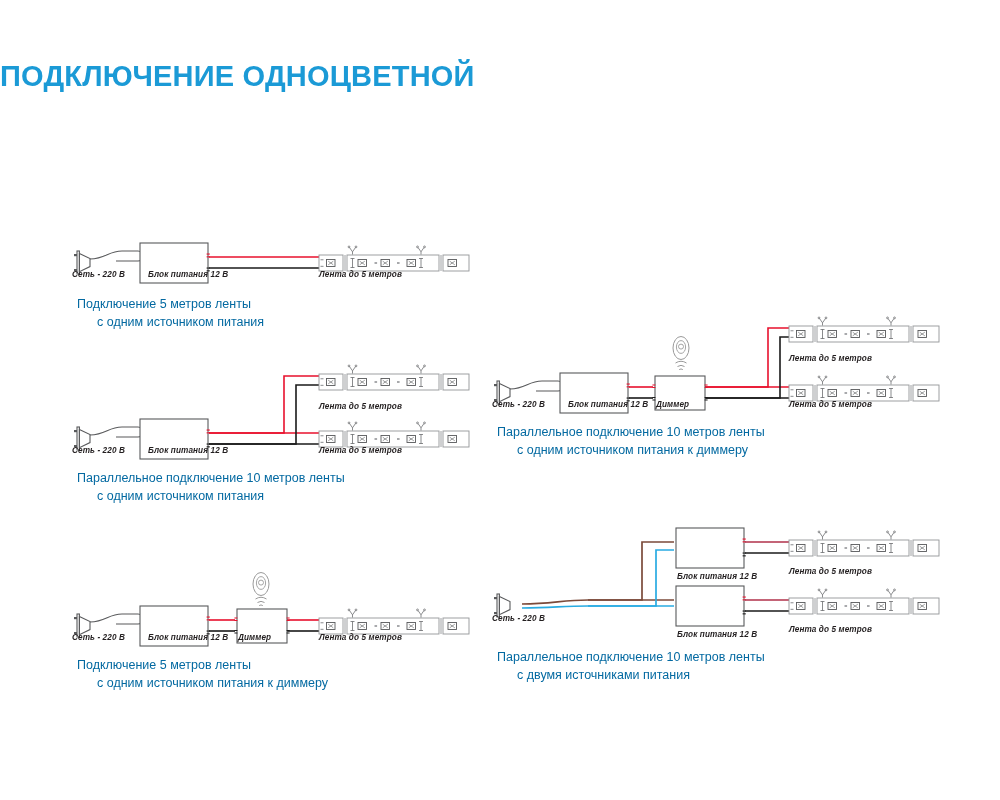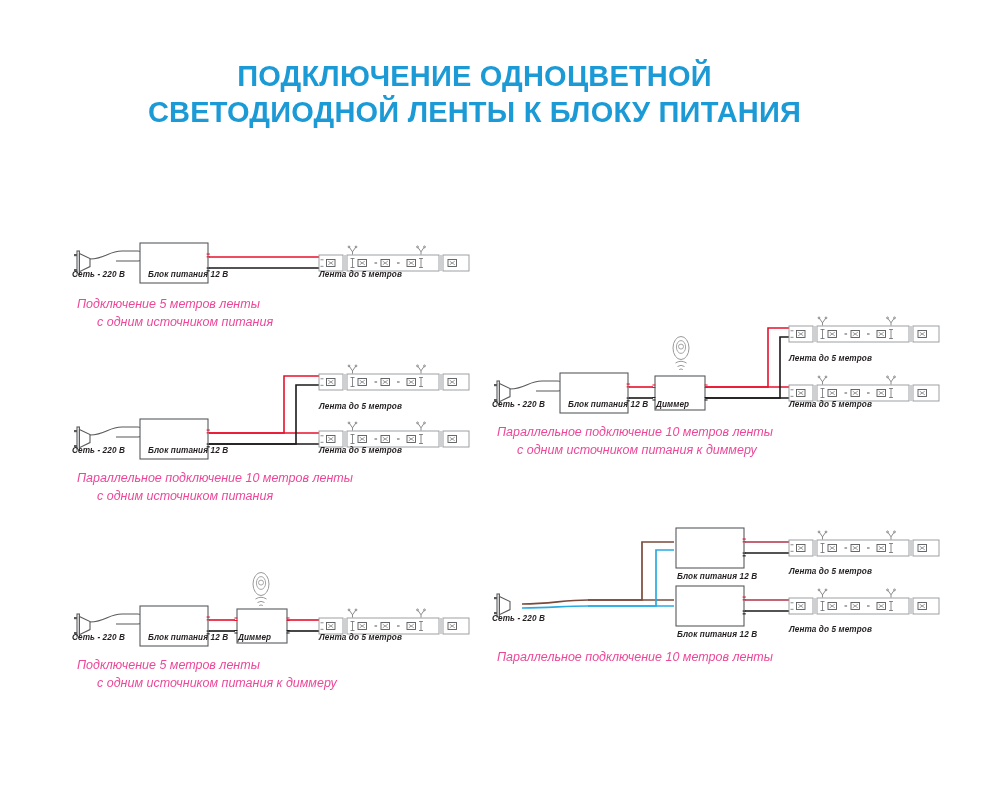--- a/index.html
+++ b/index.html
@@ -2,42 +2,41 @@
 <html><head>
 <meta charset="utf-8">
 <style>
   html,body{margin:0;padding:0;}
   body{
     width:1000px;height:800px;background:#ffffff;
     font-family:"Liberation Sans","DejaVu Sans",sans-serif;
     overflow:hidden;position:relative;
   }
   .title{
-    position:absolute;left:0;top:58px;width:949px;text-align:center;
+    position:absolute;left:0;top:58px;width:949px;text-align:left;
     color:#1b9ad6;font-weight:bold;font-size:29px;line-height:36px;
     letter-spacing:0.2px;
   }
   .title .l2{display:block;}
   .diagram{position:absolute;}
   .cap{
-    color:#ec4899;font-size:12.5px;line-height:18px;white-space:nowrap;font-style:italic;
+    color:#0369a1;font-size:12.5px;line-height:18px;white-space:nowrap;
   }
   .cap .l2{display:block;margin-left:20px;}
   .lbl{
     position:absolute;color:#231f20;font-size:8.2px;white-space:nowrap;
     font-weight:bold;letter-spacing:0.1px;font-style:italic;
   }
   svg{display:block;overflow:visible;}
 </style>
 </head>
 <body>
 
 <div class="title">
   <span>ПОДКЛЮЧЕНИЕ ОДНОЦВЕТНОЙ</span>
-  <span class="l2">СВЕТОДИОДНОЙ ЛЕНТЫ К БЛОКУ ПИТАНИЯ</span>
 </div>
 
 <svg width="0" height="0" style="position:absolute">
   <defs>
 
     <g id="sym-plug">
       <rect x="0" y="9" width="3" height="2.2" fill="#58595b"></rect>
       <rect x="0" y="24" width="3" height="2.2" fill="#58595b"></rect>
       <rect x="3" y="6" width="2.4" height="23" fill="none" stroke="#58595b" stroke-width="1.1"></rect>
       <path d="M5.4 8.5 L16 13.6 L16 21.6 L5.4 26.7 Z" fill="none" stroke="#58595b" stroke-width="1.1"></path>
@@ -334,14 +333,15 @@
         <use href="#sym-strip" x="297" y="74"></use>
       </g>
   </svg>
   <div class="lbl" style="left:0px;top:92px;">Сеть - 220 В</div>
   <div class="lbl" style="left:185px;top:50px;">Блок питания 12 В</div>
   <div class="lbl" style="left:185px;top:108px;">Блок питания 12 В</div>
   <div class="lbl" style="left:297px;top:45px;">Лента до 5 метров</div>
   <div class="lbl" style="left:297px;top:103px;">Лента до 5 метров</div>
   <div class="cap" style="position:absolute;left:5px;top:126px;">
     <span>Параллельное подключение 10 метров ленты</span>
+    <span class="l2">с двумя источниками питания</span>
   </div>
 </div>
 
 </body></html>

